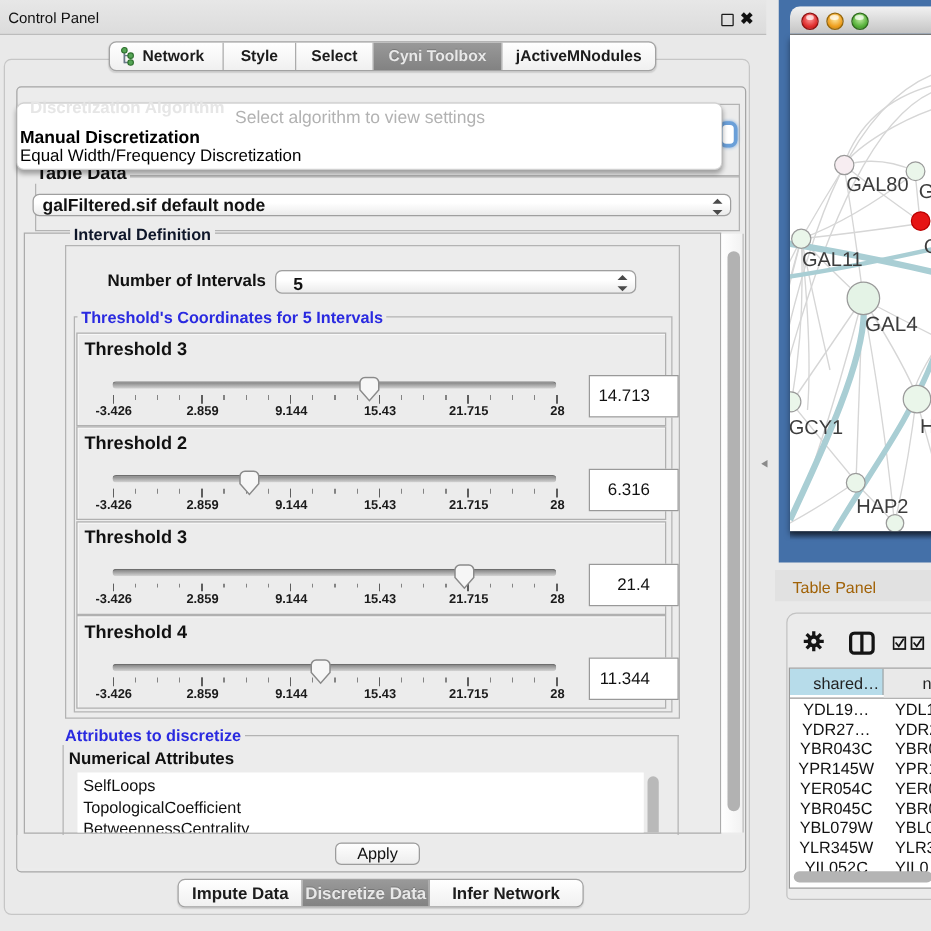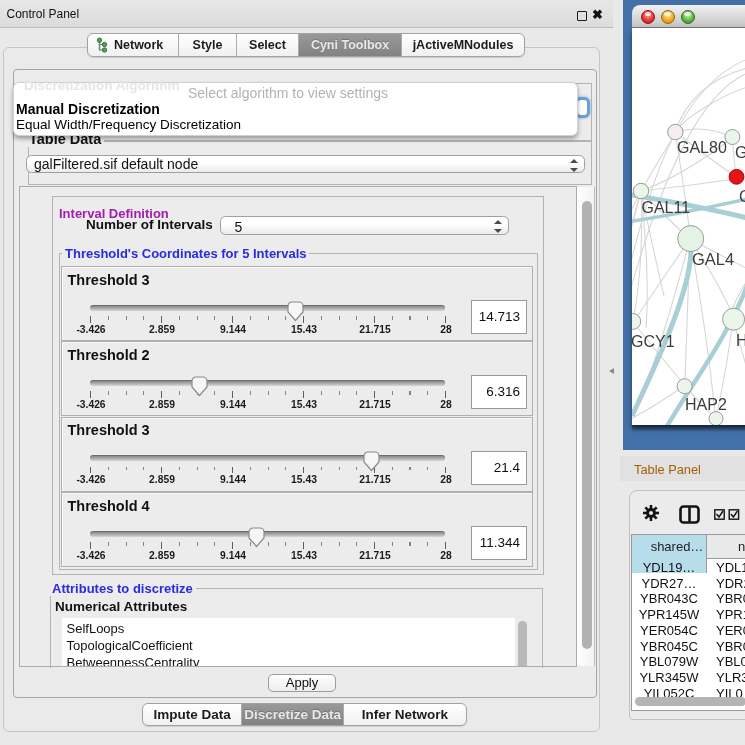--- a/index.html
+++ b/index.html
@@ -14,52 +14,52 @@
 .tabbar{display:flex;border:1px solid #a2a2a2;border-radius:6px;overflow:hidden;background:linear-gradient(#ffffff,#f0f0f0);box-shadow:0 1px 1px rgba(0,0,0,0.12);}
 .tabbar .tb{font-size:12.5px;font-weight:bold;color:#1c1c1c;display:flex;align-items:center;justify-content:center;border-right:1px solid #ababab;white-space:nowrap;}
 #toptabs .tb:first-child{justify-content:flex-start;padding-left:7px;box-sizing:border-box;}
 .tabbar .tb:last-child{border-right:none;}
 .tabbar .sel{background:linear-gradient(#999999,#828282);color:#e8e8e8;text-shadow:0 -1px 0 rgba(0,0,0,0.2);}
 #toptabs{left:87px;top:33px;width:436px;height:22px;}
 #content{left:13px;top:69px;width:582px;height:627px;border:1px solid #a5a5a5;border-radius:4px;background:#ececec;}
 .group{position:absolute;border:1px solid #b3b3b3;}
 .gtitle{position:absolute;font-size:13px;font-weight:bold;background:#ececec;padding:0 3px;white-space:nowrap;}
 .combo{position:absolute;background:linear-gradient(#ffffff 40%,#ebebeb);border:1px solid #9f9f9f;border-radius:5.5px;font-size:14px;color:#111;}
-.combo .txt{position:absolute;left:13px;top:3px;}
+.combo .txt{position:absolute;left:13px;top:3px;font-weight:bold;}
 .combo .arr{position:absolute;right:6px;top:2px;width:8px;height:16px;}
 .arr .up{position:absolute;left:0;top:1.5px;width:0;height:0;border-left:4px solid transparent;border-right:4px solid transparent;border-bottom:4.5px solid #4a4a4a;}
 .arr .dn{position:absolute;left:0;bottom:1.5px;width:0;height:0;border-left:4px solid transparent;border-right:4px solid transparent;border-top:4.5px solid #4a4a4a;}
 #scrollpane{left:19px;top:186px;width:556px;height:479px;border:1px solid #ababab;background:#ececec;}
 #vscroll{left:577px;top:187px;width:17px;height:479px;background:linear-gradient(90deg,#ffffff,#f2f2f2);border-right:1px solid #bdbdbd;}
 #vthumb{left:581.5px;top:201px;width:10.5px;height:448px;border-radius:5.5px;background:#b2b2b2;}
 .tpanel{position:absolute;left:61px;width:470px;height:73px;border:1px solid #b0b0b0;background:#ececec;box-shadow:inset 1px 1px 0 #f8f8f8;}
 .tpanel .lbl{position:absolute;left:5.5px;top:4.5px;font-size:14.5px;font-weight:bold;color:#111;}
 .track{position:absolute;left:28px;top:37.5px;width:355px;height:5px;border-radius:3px;background:linear-gradient(#878787,#d6d6d6);border-top:1px solid #6e6e6e;}
 .ticks{position:absolute;left:28px;top:49px;width:357px;height:3.5px;background:repeating-linear-gradient(90deg,#838383 0,#838383 1px,transparent 1px,transparent 17.75px);}
 .ticksM{position:absolute;left:28px;top:49px;width:357px;height:6.5px;background:repeating-linear-gradient(90deg,#5e5e5e 0,#5e5e5e 1px,transparent 1px,transparent 71px);}
 .tl{position:absolute;top:56.5px;width:50px;text-align:center;font-size:10.3px;font-weight:bold;color:#1a1a1a;}
-.vbox{position:absolute;left:409px;top:33px;width:48px;height:32px;background:#fff;border:1px solid #999;font-size:13.5px;color:#111;text-align:right;line-height:32px;padding-right:6px;}
+.vbox{position:absolute;left:409px;top:33px;width:48px;height:32px;background:#fff;border:1px solid #999;font-size:13.5px;color:#111;text-align:right;line-height:32px;padding-right:22px;}
 .thumb{position:absolute;top:33.5px;width:19px;height:21px;}
 #nlist{left:62px;top:618px;width:453px;height:46px;background:#fff;overflow:hidden;padding-top:2px;}
 #nlist div{font-size:13px;color:#111;padding-left:4.5px;height:17px;line-height:17px;}
 #nthumb{left:517.5px;top:621px;width:9px;height:45px;background:#b9b9b9;border-radius:4.5px 4.5px 0 0;}
 #applyband{left:14px;top:667.5px;width:580px;height:27px;background:#ebebeb;}
 #applybtn{left:268px;top:673.5px;width:66px;height:16px;background:linear-gradient(#fefefe,#ededed);border:1px solid #9c9c9c;border-radius:5px;font-size:13px;color:#111;text-align:center;line-height:16px;}
 #bottabs{left:142px;top:703px;width:323px;height:21px;}
 #bluewin{left:623px;top:0;width:122px;height:450px;background:#4470a8;}
 #mactitle{left:632px;top:5px;width:113px;height:22px;background:linear-gradient(#f2f2f2,#c4c4c4);border-bottom:1px solid #7a7a7a;border-top-left-radius:8px;}
 .light{position:absolute;top:10px;width:12px;height:12px;border-radius:50%;}
 .light::after{content:"";position:absolute;left:2.5px;top:1px;width:6.5px;height:3.5px;border-radius:50%;background:rgba(255,255,255,0.7);}
 #canvas{left:632px;top:28px;width:129px;height:397px;background:#fff;box-shadow:0 3px 5px rgba(0,0,0,0.5);}
 #tpbar{left:620px;top:456px;width:125px;height:25px;background:#e1e1e1;}
 #tpbar .t{position:absolute;left:14px;top:5.5px;font-size:12.8px;color:#a16207;}
 #twin{left:629px;top:490px;width:116px;height:228px;background:#ebebeb;border:1px solid #c2c2c2;border-top-left-radius:8px;border-bottom-left-radius:4px;}
 #ttable{left:631px;top:534px;width:114px;height:175px;border:1px solid #9a9a9a;background:#fff;overflow:hidden;}
 #thead{position:absolute;left:0;top:0;width:114px;height:23px;border-bottom:1px solid #999;}
-#thc1{position:absolute;left:0;top:0;width:74px;height:38px;background:#b7dcea;border-right:1px solid #999;font-size:13px;color:#222;text-align:center;line-height:23px;text-indent:16px;}
+#thc1{position:absolute;left:0;top:0;width:74px;height:21px;background:#b7dcea;border-right:1px solid #999;font-size:13px;color:#222;text-align:center;line-height:23px;text-indent:16px;}
 #thc2{position:absolute;left:75px;top:0;width:39px;height:23px;background:#e9e9e9;font-size:13px;color:#222;line-height:23px;padding-left:31px;}
 .trow{position:absolute;left:0;width:114px;height:15.7px;font-size:13px;color:#111;line-height:15.7px;}
 .trow .c1{position:absolute;left:0;width:74px;text-align:center;}
 .trow .c2{position:absolute;left:84px;}
 #hthumb{position:absolute;left:3px;top:161.5px;width:111px;height:9px;background:#b4b4b4;border-radius:4.5px;}
 </style>
 </head>
 <body>
 <div id="page">
   <div class="abs" id="titlebar">
@@ -96,21 +96,21 @@
     <span class="txt" style="left:7px;top:0.5px;">galFiltered.sif default node</span>
     <span class="arr">
         <span class="up"></span>
         <span class="dn"></span>
       </span>
   </div>
 
   <div class="abs" id="scrollpane"></div>
 
   <div class="group" style="left:52px;top:196px;width:490px;height:377px;"></div>
-  <div class="gtitle" style="left:56px;top:206px;color:#a21caf;">Interval Definition</div>
+  <div class="gtitle" style="left:56px;top:180px;color:#0f172a;">Interval Definition</div>
   <div class="abs" style="left:86px;top:217px;font-size:13.5px;font-weight:bold;color:#111;">Number of Intervals</div>
   <div class="combo" style="left:219.5px;top:215.5px;width:287.5px;height:17.5px;">
     <span class="txt" style="left:14px;top:2.5px;">5</span>
     <span class="arr">
         <span class="up"></span>
         <span class="dn"></span>
       </span>
   </div>
 
   <div class="group" style="left:59px;top:253px;width:477px;height:315px;"></div>

